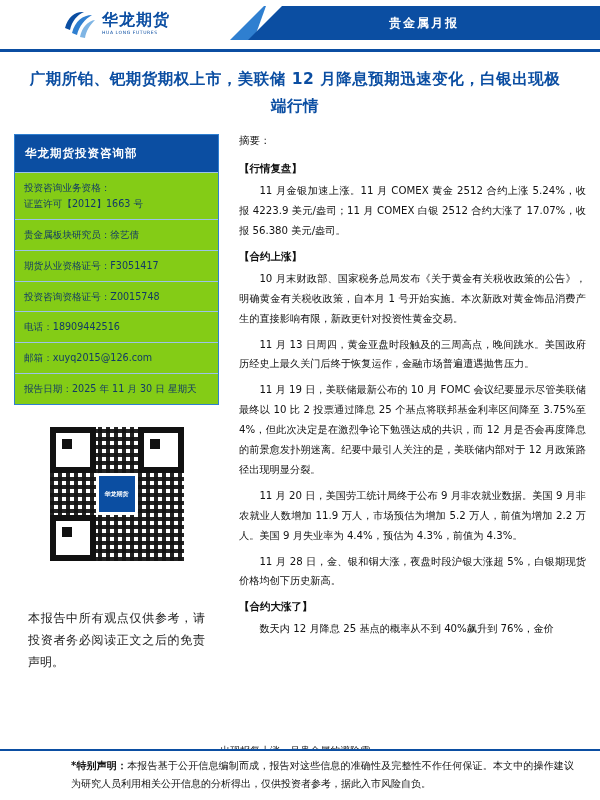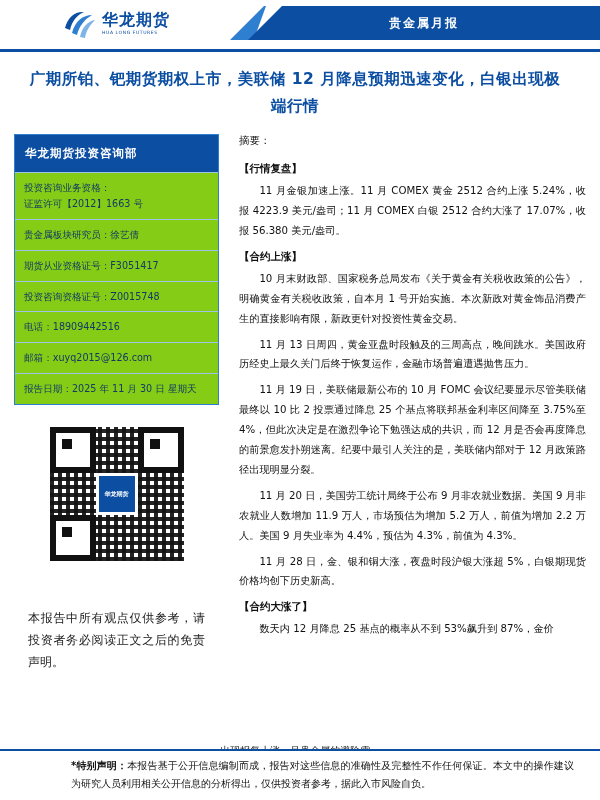--- a/index.html
+++ b/index.html
@@ -350,21 +350,21 @@
     <p class="para">11 月金银加速上涨。11 月 COMEX 黄金 2512 合约上涨 5.24%，收报 4223.9 美元/盎司；11 月 COMEX 白银 2512 合约大涨了 17.07%，收报 56.380 美元/盎司。</p>
 
     <div class="sec-head">【合约上涨】</div>
     <p class="para">10 月末财政部、国家税务总局发布《关于黄金有关税收政策的公告》，明确黄金有关税收政策，自本月 1 号开始实施。本次新政对黄金饰品消费产生的直接影响有限，新政更针对投资性黄金交易。</p>
     <p class="para">11 月 13 日周四，黄金亚盘时段触及的三周高点，晚间跳水。美国政府历经史上最久关门后终于恢复运作，金融市场普遍遭遇抛售压力。</p>
     <p class="para">11 月 19 日，美联储最新公布的 10 月 FOMC 会议纪要显示尽管美联储最终以 10 比 2 投票通过降息 25 个基点将联邦基金利率区间降至 3.75%至 4%，但此次决定是在激烈争论下勉强达成的共识，而 12 月是否会再度降息的前景愈发扑朔迷离。纪要中最引人关注的是，美联储内部对于 12 月政策路径出现明显分裂。</p>
     <p class="para">11 月 20 日，美国劳工统计局终于公布 9 月非农就业数据。美国 9 月非农就业人数增加 11.9 万人，市场预估为增加 5.2 万人，前值为增加 2.2 万人。美国 9 月失业率为 4.4%，预估为 4.3%，前值为 4.3%。</p>
     <p class="para">11 月 28 日，金、银和铜大涨，夜盘时段沪银大涨超 5%，白银期现货价格均创下历史新高。</p>
 
     <div class="sec-head">【合约大涨了】</div>
-    <p class="para">数天内 12 月降息 25 基点的概率从不到 53%飙升到 87%，金价</p>
+    <p class="para">数天内 12 月降息 25 基点的概率从不到 40%飙升到 76%，金价</p>
   </div>
 </div>
 
 <div class="footer-partial">出现报复上涨，且贵金属的避险需...</div>
 
 <div class="footer">
   <div class="footer-text">
     <b>*特别声明：</b><span>本报告基于公开信息编制而成，报告对这些信息的准确性及完整性不作任何保证。本文中的操作建议为研究人员利用相关公开信息的分析得出，仅供投资者参考，据此入市风险自负。</span>
   </div>
 </div>

